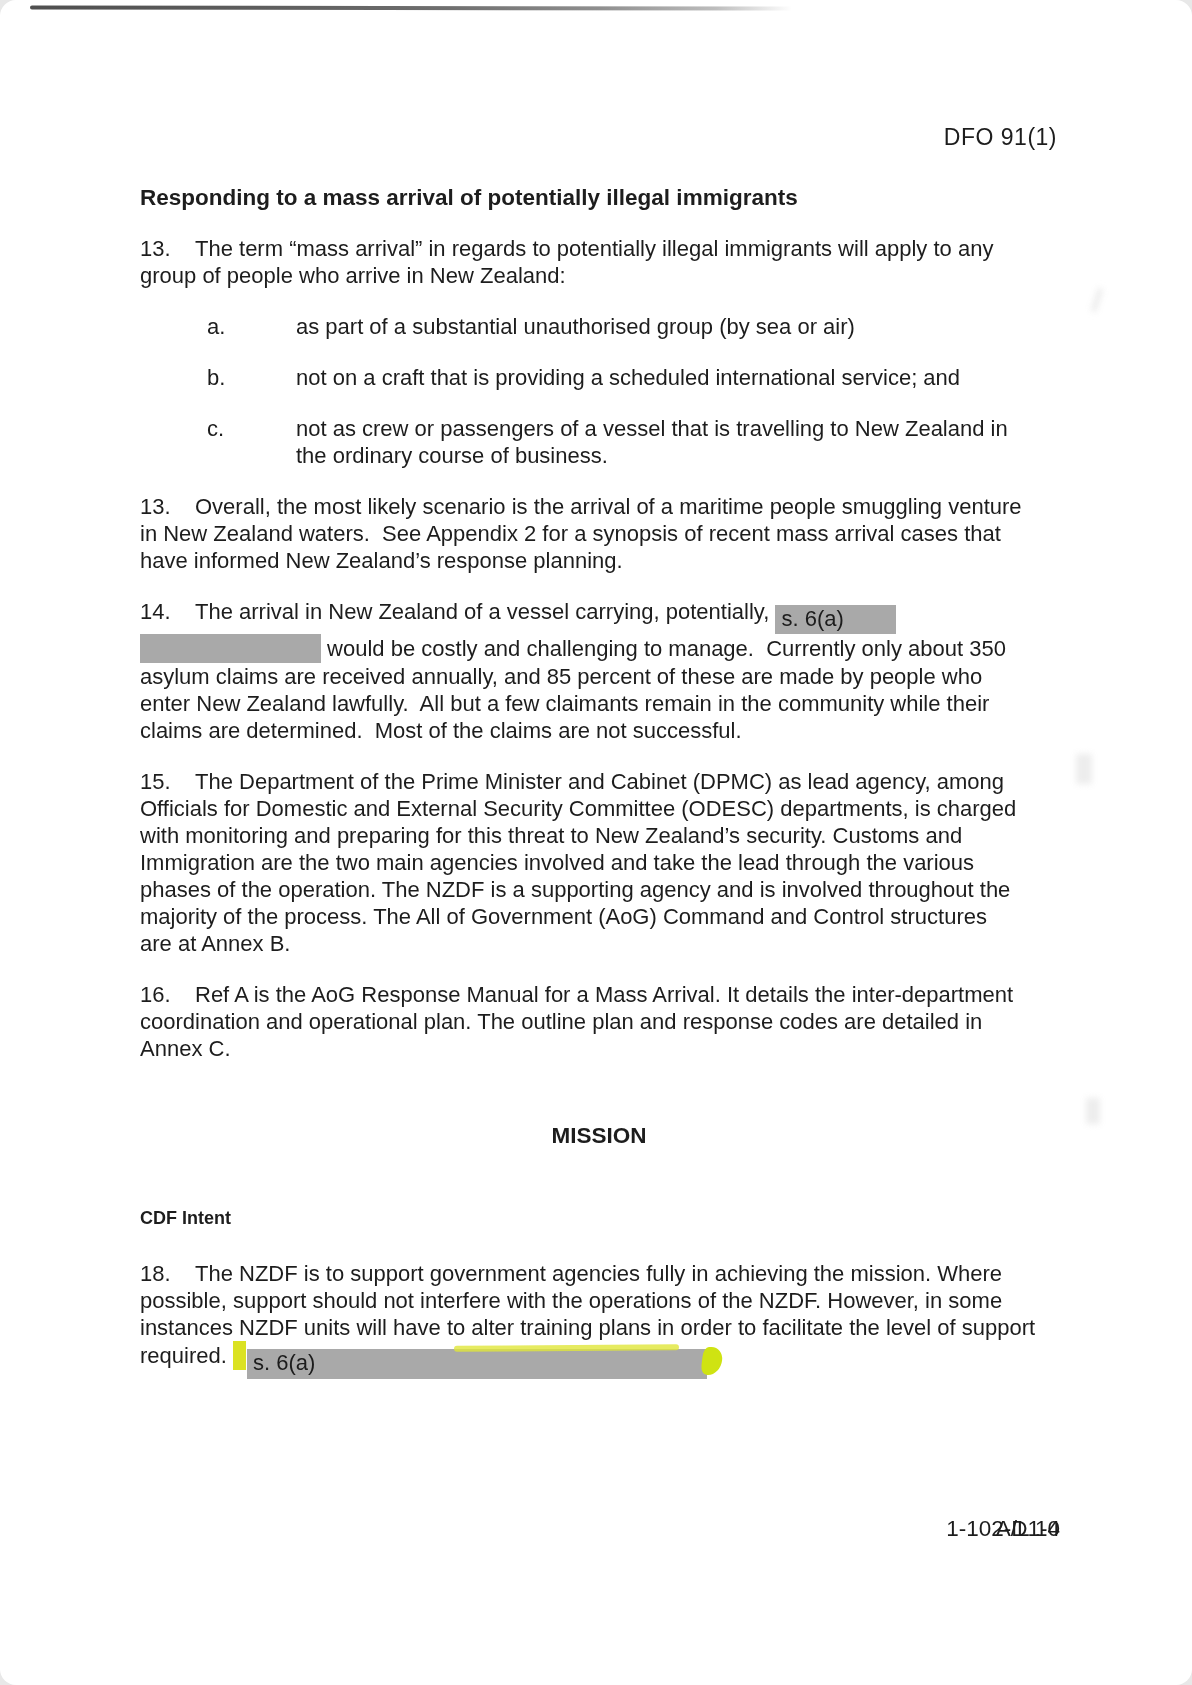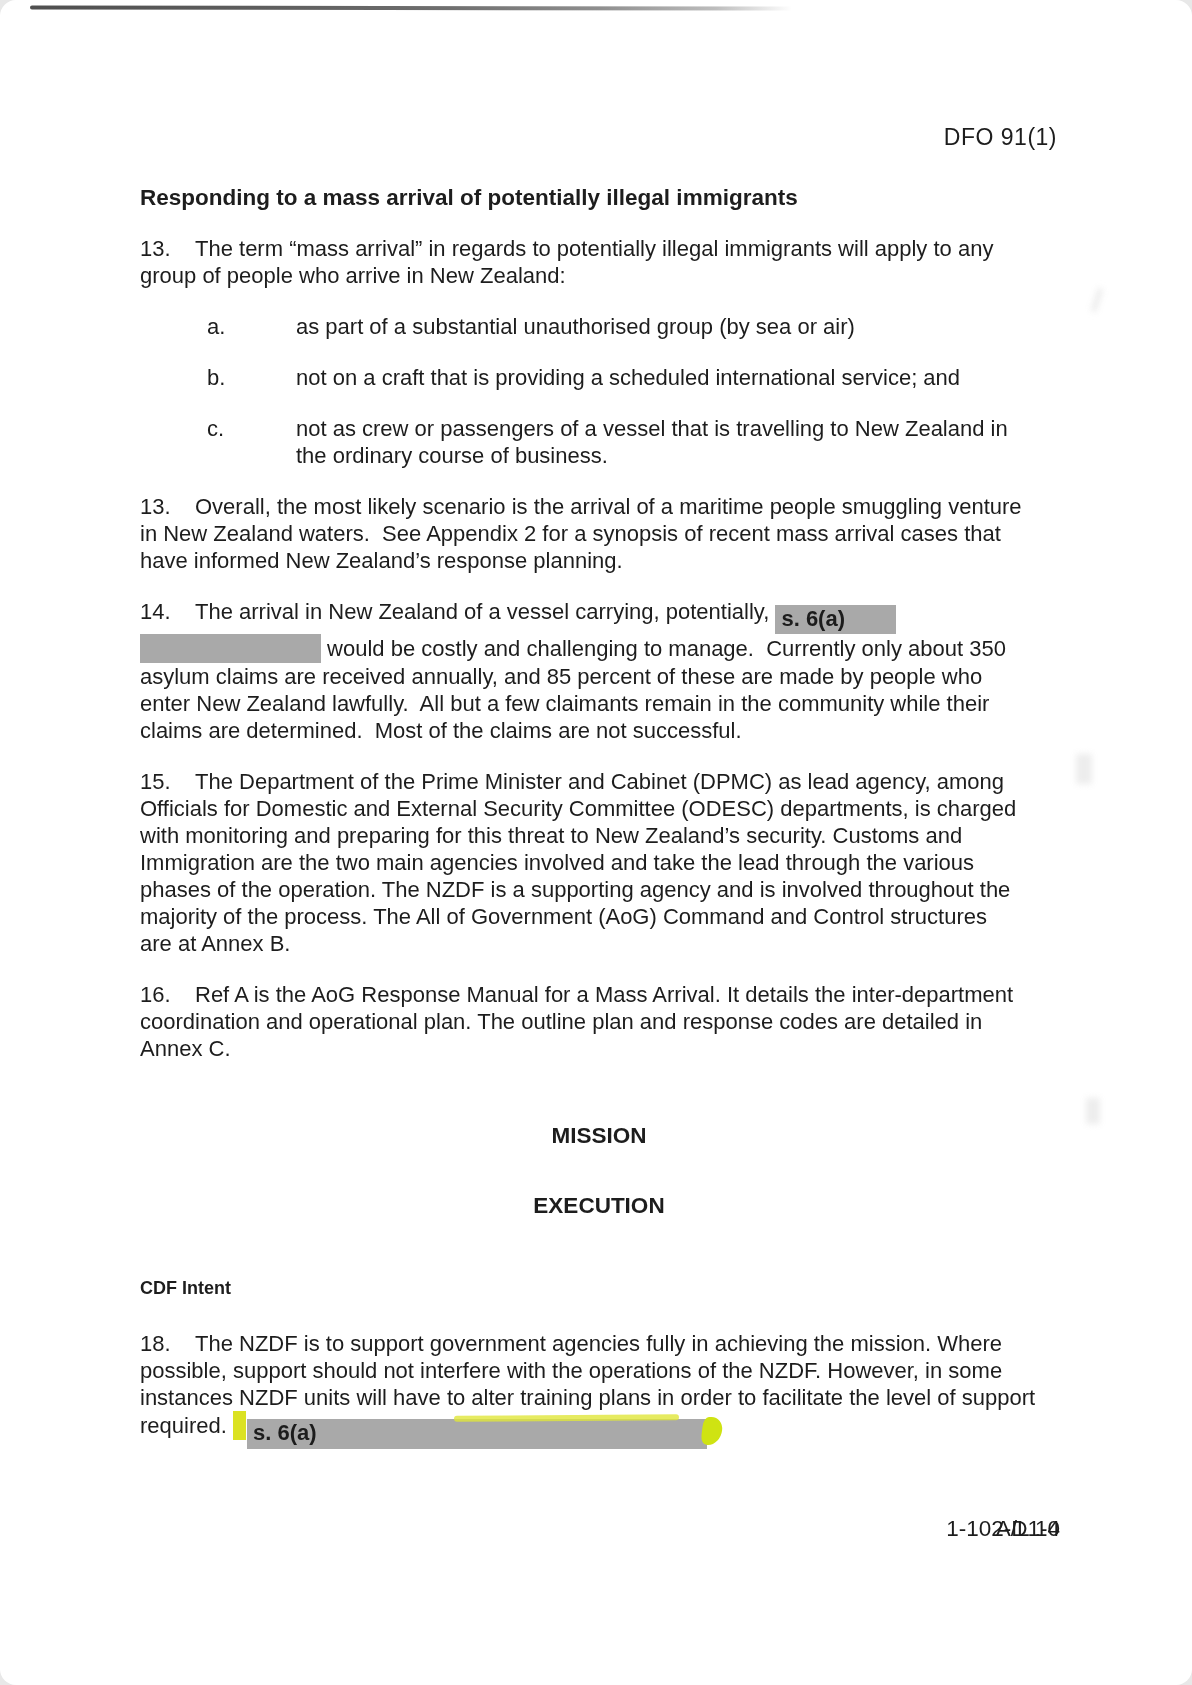--- a/index.html
+++ b/index.html
@@ -64,21 +64,20 @@
     margin: 56px 0 28px 0;
   }
   
   .redact {
     display: inline-block;
     background: #a9a9a9;
     height: 29px;
     vertical-align: -7px;
     box-sizing: border-box;
     color: #1c1c1c;
-    font-weight: bold;
   }
   .redact-labeled { width: 121px; padding-left: 6px; }
   .redact-blank  { width: 181px; }
   .redact-bar {
     position: relative;
     width: 460px;
     height: 30px;
     padding-left: 6px;
   }
   .redact-bar::before { 
@@ -156,21 +155,20 @@
 
     <p class="para"><span class="pnum">14.</span><span class="ptext">The arrival in New Zealand of a vessel carrying, potentially, </span><span class="redact redact-labeled">s. 6(a)</span> <span class="redact redact-blank"></span><span class="ptext"> would be costly and challenging to manage.  Currently only about 350 asylum claims are received annually, and 85 percent of these are made by people who enter New Zealand lawfully.  All but a few claimants remain in the community while their claims are determined.  Most of the claims are not successful.</span></p>
 
     <p class="para"><span class="pnum">15.</span><span class="ptext">The Department of the Prime Minister and Cabinet (DPMC) as lead agency, among Officials for Domestic and External Security Committee (ODESC) departments, is charged with monitoring and preparing for this threat to New Zealand’s security. Customs and Immigration are the two main agencies involved and take the lead through the various phases of the operation. The NZDF is a supporting agency and is involved throughout the majority of the process. The All of Government (AoG) Command and Control structures are at Annex B.</span></p>
 
     <p class="para"><span class="pnum">16.</span><span class="ptext">Ref A is the AoG Response Manual for a Mass Arrival. It details the inter-department coordination and operational plan. The outline plan and response codes are detailed in Annex C.</span></p>
 
     <div class="heading-center heading-mission">MISSION</div>
 
 
-    <div class="heading-center heading-execution">EXECUTION</div>
 
     <div class="heading-cdf">CDF Intent</div>
 
     <p class="para para-18"><span class="pnum">18.</span><span class="ptext">The NZDF is to support government agencies fully in achieving the mission. Where possible, support should not interfere with the operations of the NZDF. However, in some instances NZDF units will have to alter training plans in order to facilitate the level of support required.</span> <span class="hl-strip"></span><span class="redact redact-bar">s. 6(a)</span></p>
 
   </div>
 
   <div class="footer">
     <span class="footer-center">1-102-D1-4</span>
     <span class="footer-right">A/L 10</span>

